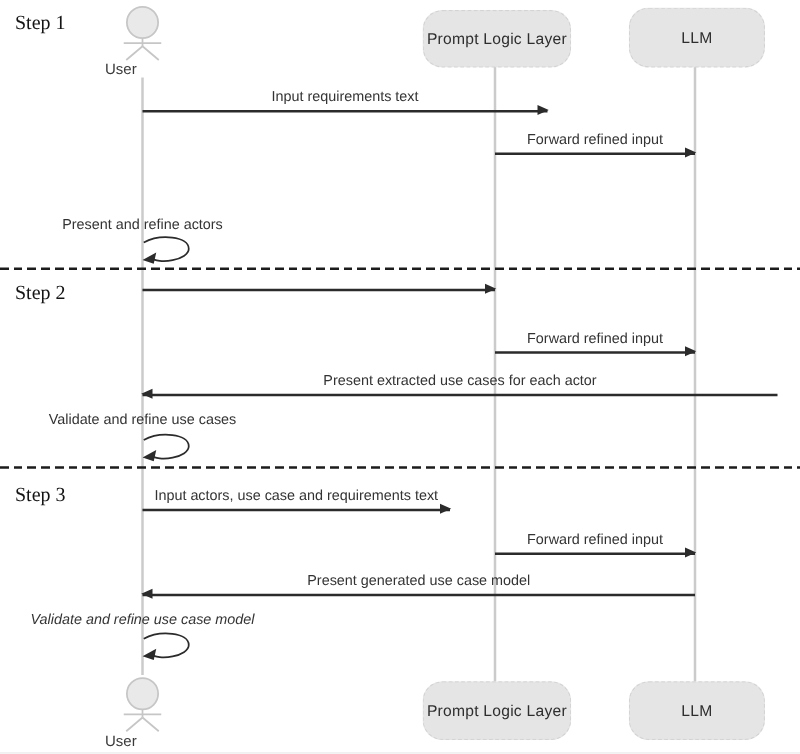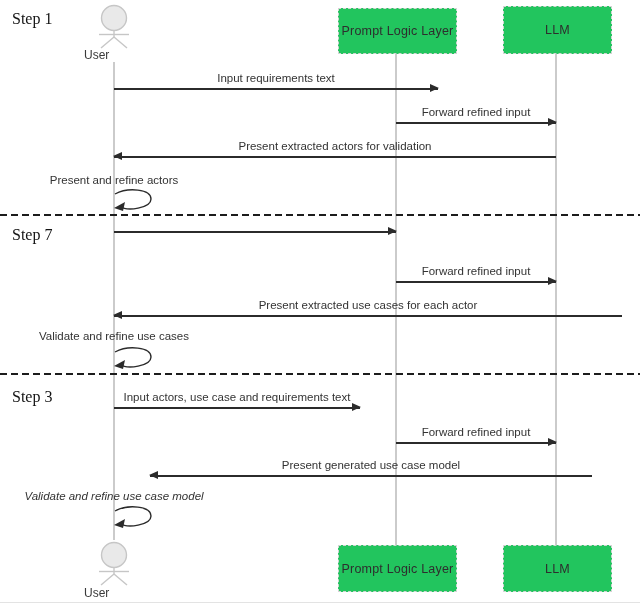--- a/index.html
+++ b/index.html
@@ -4,21 +4,21 @@
 <style>
   html,body{margin:0;padding:0;background:#fff;}
   #canvas{
     position:relative;width:640px;height:603px;background:#ffffff;overflow:hidden;
     font-family:"Liberation Sans", sans-serif;color:#333;
   }
   
   .lifeline{position:absolute;width:1.5px;background:#cbcbcb;}
   
   .pbox{
-    position:absolute;background:#22c55e;border:1px dashed #d4d4d4;border-radius:0;
+    position:absolute;background:#e5e5e5;border:1px dashed #d4d4d4;border-radius:16px;
     display:flex;align-items:center;justify-content:center;
     font-size:12.5px;color:#2e2e2e;letter-spacing:.2px;
   }
   
   .actor-wrap{position:absolute;width:44px;}
   .actor-label{position:absolute;width:60px;font-size:12px;color:#3a3a3a;}
   
   .step-label{
     position:absolute;font-family:"Liberation Serif", serif;font-size:16px;color:#141414;
   }
@@ -62,39 +62,33 @@
   <div class="actor-label" style="left:84px;top:48px;">User</div>
 
   <div class="pbox" style="left:338px;top:8px;width:117px;height:44px;">
     <span>Prompt Logic Layer</span>
   </div>
   <div class="pbox" style="left:503px;top:6px;width:107px;height:46px;">
     <span>LLM</span>
   </div>
 
   <div class="step-label" style="left:12px;top:10px;">Step 1</div>
-  <div class="step-label" style="left:12px;top:226px;">Step 7</div>
+  <div class="step-label" style="left:12px;top:226px;">Step 2</div>
   <div class="step-label" style="left:12px;top:388px;">Step 3</div>
 
   <div class="msg" style="left:114px;width:324px;top:72px;">
     <div class="msg-label">Input requirements text</div>
     <div class="msg-line">
         <span class="head right"></span>
       </div>
   </div>
   <div class="msg" style="left:396px;width:160px;top:106px;">
     <div class="msg-label">Forward refined input</div>
     <div class="msg-line">
         <span class="head right"></span>
-      </div>
-  </div>
-  <div class="msg" style="left:114px;width:442px;top:140px;">
-    <div class="msg-label">Present extracted actors for validation</div>
-    <div class="msg-line">
-        <span class="head left"></span>
       </div>
   </div>
   <div class="self-label" style="left:4px;width:220px;top:174px;">Present and refine actors</div>
   <div class="self-loop" style="left:114px;top:188px;">
     <svg width="40" height="24" viewBox="0 0 40 24">
       <path d="M1 6 C 14 -1, 37 1, 37 11 C 37 20, 13 24, 6 18" fill="none" stroke="#2b2b2b" stroke-width="1.4"></path>
       <polygon points="0,20 11,14 9,23" fill="#2b2b2b"></polygon>
     </svg>
   </div>
 
@@ -132,21 +126,21 @@
     <div class="msg-line">
         <span class="head right"></span>
       </div>
   </div>
   <div class="msg" style="left:396px;width:160px;top:426px;">
     <div class="msg-label">Forward refined input</div>
     <div class="msg-line">
         <span class="head right"></span>
       </div>
   </div>
-  <div class="msg" style="left:114px;width:442px;top:459px;padding-left:36px;">
+  <div class="msg" style="left:114px;width:442px;top:459px;">
     <div class="msg-label">Present generated use case model</div>
     <div class="msg-line">
         <span class="head left"></span>
       </div>
   </div>
   <div class="self-label" style="left:4px;width:220px;top:490px;font-style:italic;">Validate and refine use case model</div>
   <div class="self-loop" style="left:114px;top:505px;">
     <svg width="40" height="24" viewBox="0 0 40 24">
       <path d="M1 6 C 14 -1, 37 1, 37 11 C 37 20, 13 24, 6 18" fill="none" stroke="#2b2b2b" stroke-width="1.4"></path>
       <polygon points="0,20 11,14 9,23" fill="#2b2b2b"></polygon>

